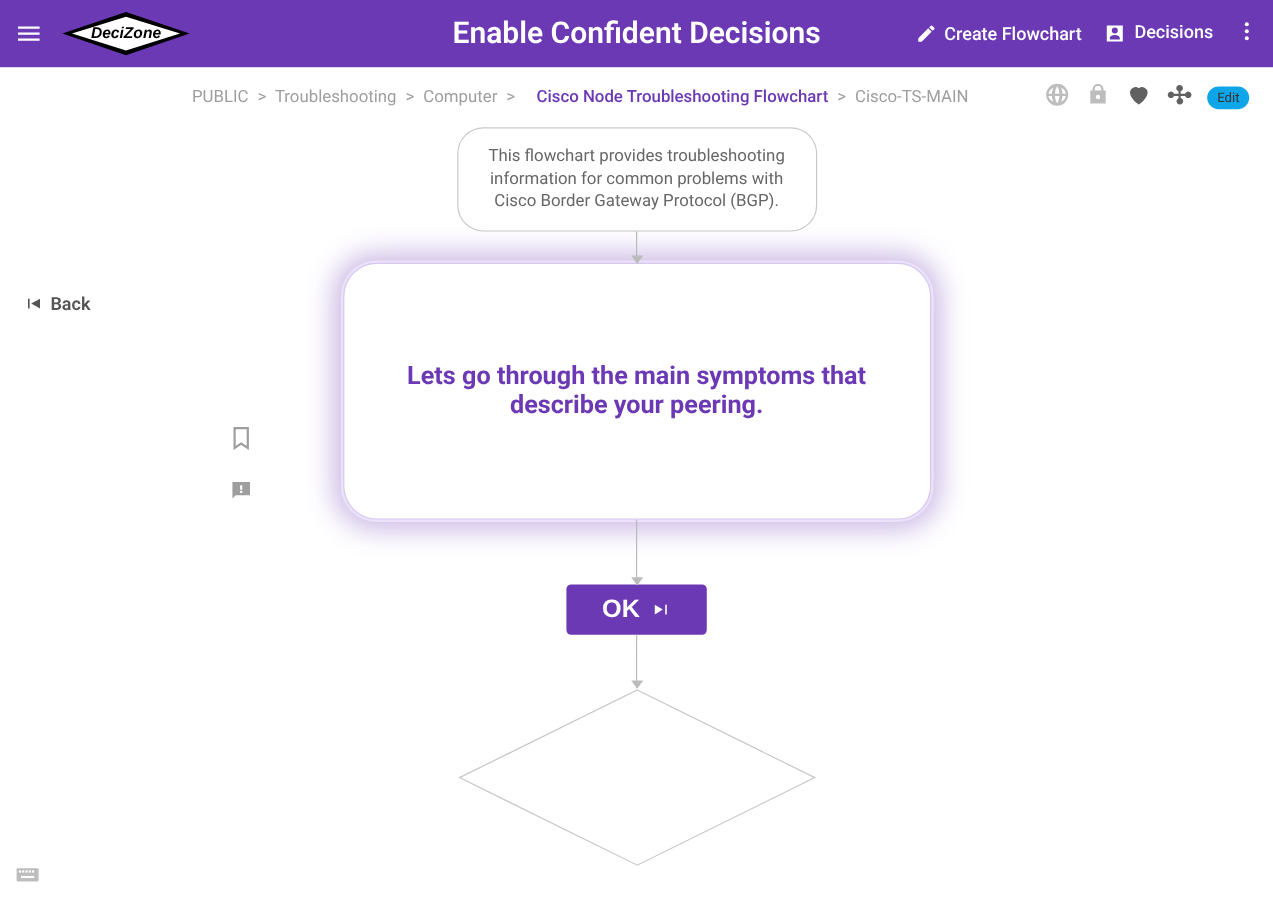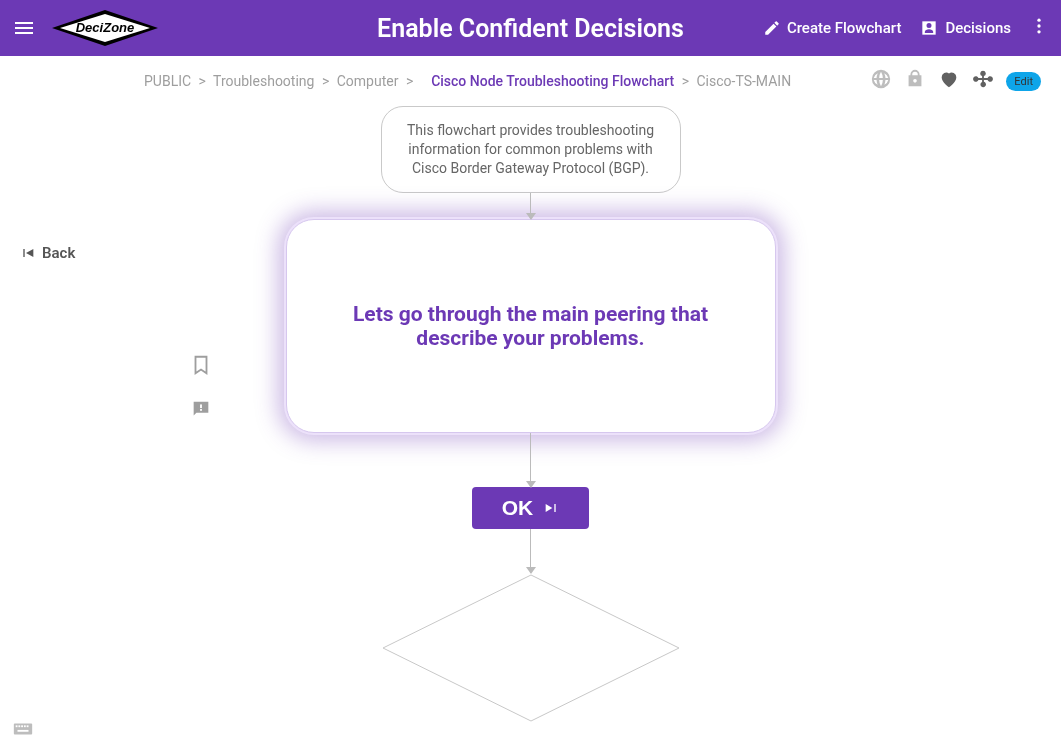--- a/index.html
+++ b/index.html
@@ -12,26 +12,26 @@
     position: relative;
   }
   .hamburger { width: 24px; height: 24px; cursor: pointer; margin-right: 14px; }
   .hamburger svg { fill: #fff; }
   .logo { margin-right: 20px; display:flex; align-items:center; }
   .app-title {
     position: absolute; left: 50%; transform: translateX(-50%);
     font-size: 25px; font-weight: 600; color: #fff; text-align: right;
   }
   .topbar-right { margin-left: auto; display: flex; align-items: center; gap: 18px; }
-  .tb-btn { display: flex; align-items: center; gap: 6px; font-size: 15px; font-weight: 500; color: #fff; cursor: pointer; }
+  .tb-btn { display: flex; align-items: flex-start; gap: 6px; font-size: 15px; font-weight: 500; color: #fff; cursor: pointer; }
   .tb-btn svg { fill: #fff; }
   .more-vert { cursor: pointer; }
   .subheader {
     display: flex; align-items: center; justify-content: space-between;
-    padding: 10px 20px 0 4px; min-height: 40px;
+    padding: 10px 20px 0 20px; min-height: 40px;
   }
   .breadcrumb { font-size: 14px; color: #9e9e9e; margin-left: 140px; }
   .breadcrumb .sep { margin: 0 4px; color:#9e9e9e; }
   .breadcrumb .crumb { color:#9e9e9e; }
   .breadcrumb .current { color: #6c39b5; font-weight: 500; }
   .subheader-icons { display: flex; align-items: center; gap: 12px; }
   .sh-icon svg { fill: #bdbdbd; width: 22px; height: 22px; }
   .heart svg { fill: #616161; }
   .edit-pill {
     background: #0ea5e9; color: #333; font-size: 11px; padding: 3px 8px; border-radius: 10px;
@@ -186,21 +186,21 @@
         <rect x="10" y="8" width="2" height="2" fill="#fff"></rect>
         <rect x="13" y="8" width="2" height="2" fill="#fff"></rect>
         <rect x="16" y="8" width="2" height="2" fill="#fff"></rect>
         <rect x="6" y="13" width="12" height="2" fill="#fff"></rect>
       </svg>
   </div>
 
   <div class="flowcol">
     <div class="node-intro">This flowchart provides troubleshooting information for common problems with Cisco Border Gateway Protocol (BGP).</div>
     <div class="connector with-arrow"></div>
-    <div class="node-main">Lets go through the main peering that describe your problems.</div>
+    <div class="node-main">Lets go through the main symptoms that describe your peering.</div>
     <div class="connector conn-long with-arrow"></div>
     <button class="ok-btn">
       <span>OK</span>
       <svg width="16" height="16" viewBox="0 0 24 24">
           <path d="M4 6l10 6-10 6zM17 6h2v12h-2z"></path>
         </svg>
     </button>
     <div class="connector conn-xs"></div>
     <div class="connector with-arrow" style="height:30px"></div>
     <div class="node-diamond-wrap">

